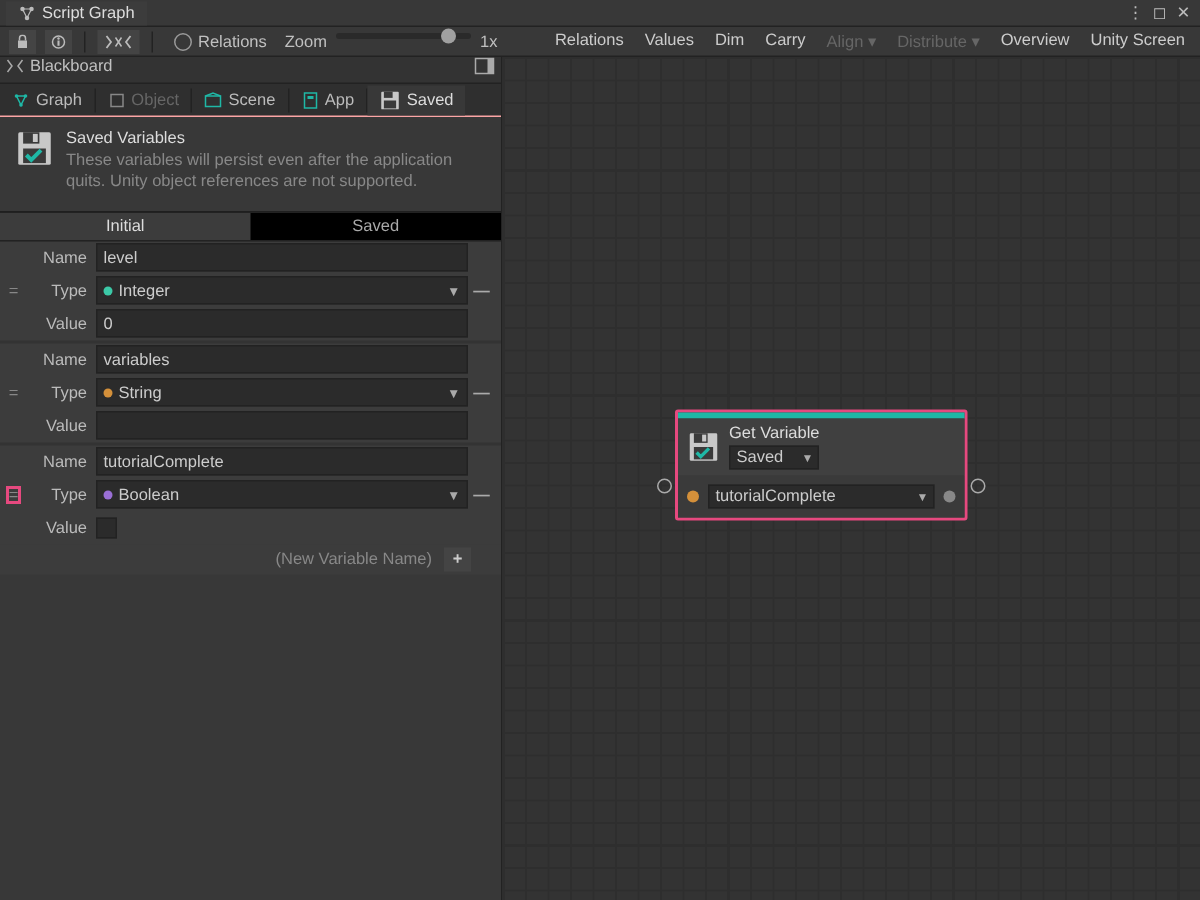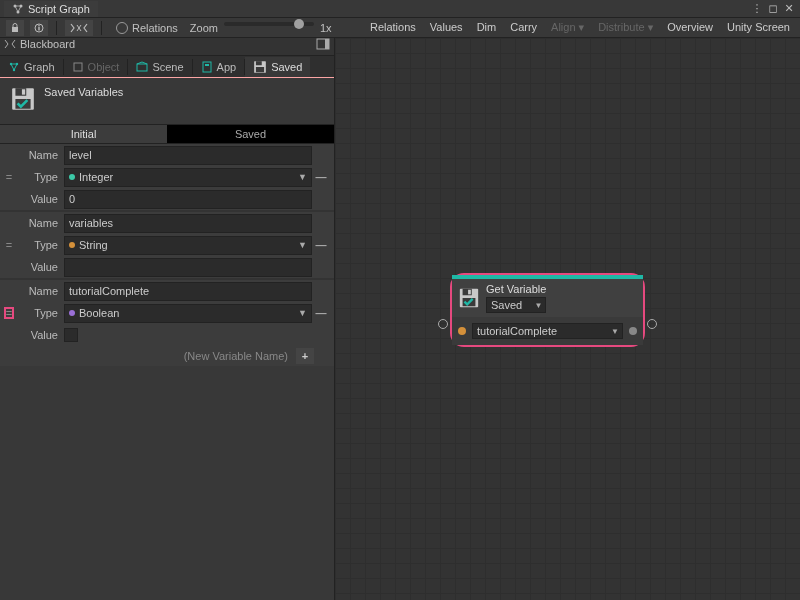--- a/index.html
+++ b/index.html
@@ -65,21 +65,21 @@
   .canvas { flex:1; position:relative; background:#333; }
   .canvas::before { content:""; position:absolute; inset:0;
     background-image:
       linear-gradient(#2e2e2e 1px, transparent 1px),
       linear-gradient(90deg,#2e2e2e 1px, transparent 1px),
       linear-gradient(#292929 1px, transparent 1px),
       linear-gradient(90deg,#292929 1px, transparent 1px);
     background-size: 15px 15px,15px 15px,75px 75px,75px 75px;
   }
 
-  .node { position:absolute; left: 115px; top: 235px; width: 195px; border: 2px solid #e6497f; background:#3a3a3a; border-radius:14px; }
+  .node { position:absolute; left: 115px; top: 235px; width: 195px; border: 2px solid #e6497f; background:#3a3a3a; border-radius:2px; }
   .node .accent { height:4px; background:#1fb8a6; }
   .node-head { display:flex; align-items:center; gap:6px; padding: 4px 6px; background:#404040;}
   .node-head .title { color:#ddd; }
   .node-head .scope-dd { height:16px;background:#2b2b2b;border:1px solid #222;padding:0 14px 0 4px;display:flex;align-items:center;position:relative;color:#ccc;}
   .node-head .scope-dd::after { content:"▼"; position:absolute; right:3px; font-size:8px; color:#aaa;}
   .node-body { padding: 6px; display:flex; align-items:center; gap:6px; background:#3a3a3a; }
   .port-out,.port-in { width:10px;height:10px;border:1px solid #aaa;border-radius:50%; background:transparent;}
   .port-in.outside { position:absolute; left:-14px; top: 44px;}
   .port-out.outside { position:absolute; right:-14px; top: 44px;}
   .inline-dot { width:8px;height:8px;border-radius:50%; }
@@ -223,20 +223,21 @@
     <div class="saved-header">
       <svg class="save-icon" viewBox="0 0 24 24">
           <rect x="2" y="2" width="20" height="20" rx="1" fill="#c8c8c8"></rect>
           <rect x="5" y="2" width="10" height="7" fill="#3a3a3a"></rect>
           <rect x="11" y="3" width="3" height="5" fill="#c8c8c8"></rect>
           <rect x="5" y="12" width="14" height="9" fill="#3a3a3a"></rect>
           <path d="M7 16l3 3l6-6" stroke="#1fb8a6" stroke-width="2.5" fill="none"></path>
         </svg>
       <div>
         <div class="desc-title">Saved Variables</div>
+        <div class="desc-body">These variables will persist even after the application quits. Unity object references are not supported.</div>
       </div>
     </div>
 
     <div class="subtabs" id="subtabs">
         <div class="subtab active">Initial</div>
         <div class="subtab">Saved</div>
       </div>
 
     <div class="var-list" id="var-list">
         <div class="var-row">

